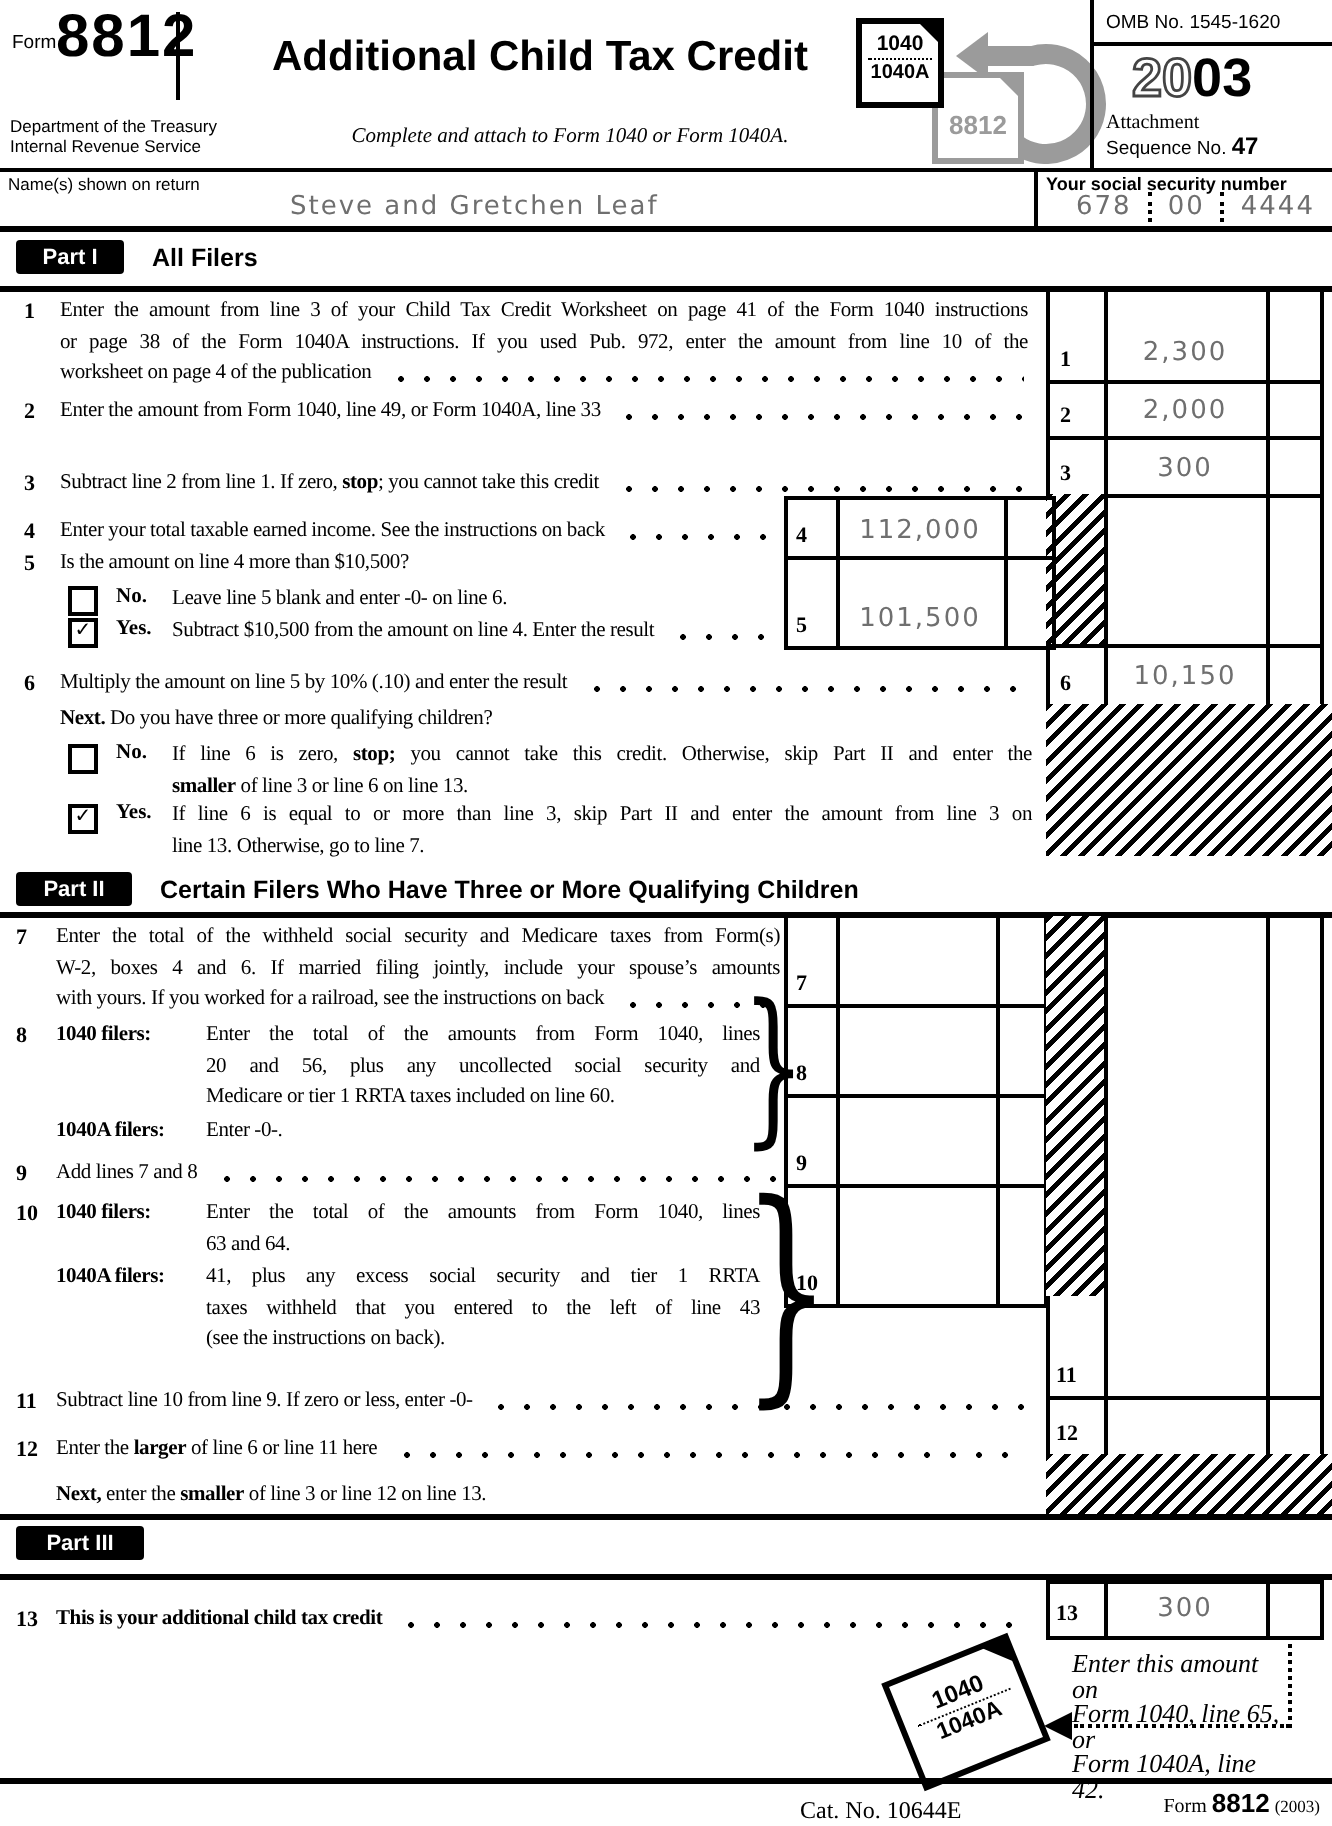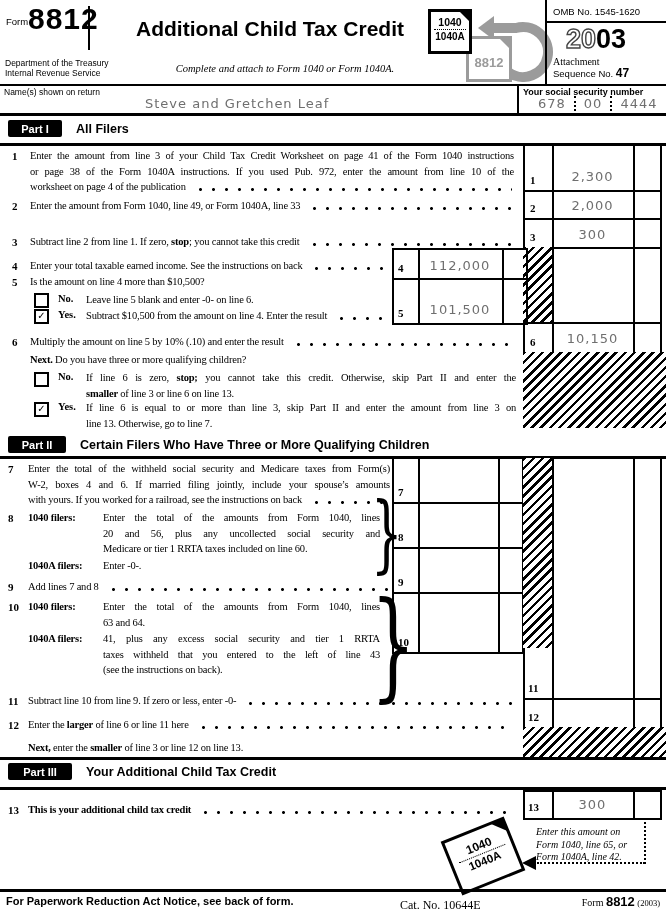--- a/index.html
+++ b/index.html
@@ -267,55 +267,53 @@
       <span class="b">larger</span>
       <span class="t"> of line 6 or line 11 here</span>
       <span class="dots"></span>
   </div>
   <div class="abs bodytext" style="left:28px;top:740px;">
     <span class="b">Next,</span><span> enter the </span><span class="b">smaller</span><span> of line 3 or line 12 on line 13.</span>
   </div>
 
   <div class="rule" style="left:0;top:757px;width:666px;height:3px;"></div>
   <div class="chip" style="left:8px;top:763px;width:64px;height:17px;">Part III</div>
-  <div class="ptitle" style="left:86px;top:765px;">Your Additional Child Tax Credit</div>
   <div class="rule" style="left:0;top:787px;width:666px;height:3px;"></div>
 
   <div class="no" style="left:8px;top:804px;">13</div>
   <div class="lrow bodytext" style="left:28px;top:802px;width:486px;">
     <span class="b">This is your additional child tax credit</span>
       <span class="dots"></span>
   </div>
 
   <div class="vl" style="left:523px;top:790px;height:28px;"></div>
   <div class="vl" style="left:552px;top:790px;height:28px;"></div>
   <div class="vl" style="left:633px;top:790px;height:28px;"></div>
   <div class="vl" style="left:660px;top:790px;height:28px;"></div>
   <div class="hl" style="left:523px;top:790px;width:139px;"></div>
   <div class="hl" style="left:523px;top:818px;width:139px;"></div>
   <div class="no" style="left:528px;top:801px;">13</div>
   <div class="hand" style="left:552px;top:797px;width:81px;">300</div>
 
-  <div class="abs" style="left:536px;top:826px;width:104px;font-size:10px;font-style:italic;line-height:12.5px;">
+  <div class="abs" style="left:536px;top:826px;width:104px;font-size:13px;font-style:italic;line-height:12.5px;">
     <div>Enter this amount on</div>
     <div>Form 1040, line 65, or</div>
     <div>Form 1040A, line 42.</div>
   </div>
   <div class="abs" style="left:644px;top:822px;height:42px;border-left:2.5px dotted #000;"></div>
   <div class="abs" style="left:537px;top:862px;width:108px;border-top:2.5px dotted #000;"></div>
   <div class="abs" style="left:522px;top:856px;width:0;height:0;border-top:7px solid transparent;border-bottom:7px solid transparent;border-right:14px solid #000;"></div>
   <div class="doc" style="left:449px;top:827px;width:68px;height:58px;transform:rotate(-22deg);">
     <div class="fold" style="right:-1px;top:-1px;border-top:13px solid #000;border-left:13px solid transparent;"></div>
     <div style="margin-top:8px;font-size:12px;">1040</div>
     <div style="border-top:1.5px dotted #000;margin:1px 6px;"></div>
     <div style="font-size:11.5px;">1040A</div>
   </div>
 
   <div class="rule" style="left:0;top:889px;width:666px;height:2.5px;"></div>
-  <div class="abs sans" style="left:6px;top:895px;font-size:11px;font-weight:bold;">For Paperwork Reduction Act Notice, see back of form.</div>
   <div class="abs" style="left:400px;top:898px;font-size:12px;">Cat. No. 10644E</div>
   <div class="abs" style="left:540px;top:894px;width:120px;text-align:right;font-size:10px;">
     <span>Form</span>
     <span class="sans" style="font-size:13px;font-weight:bold;">8812</span>
     <span style="font-size:8.5px;">(2003)</span>
   </div>
 
 </div>
 
 </body></html>

